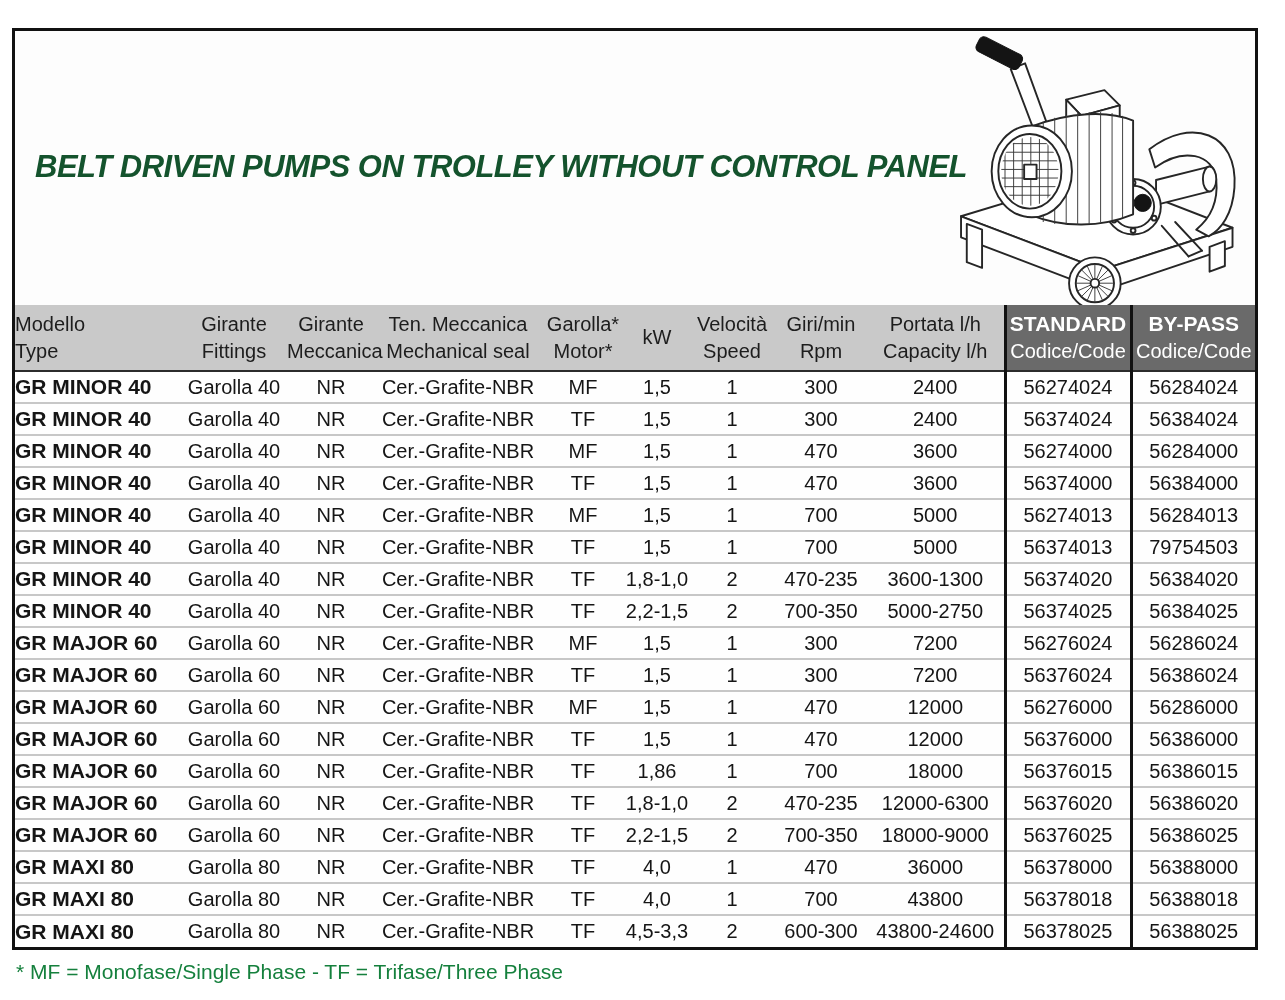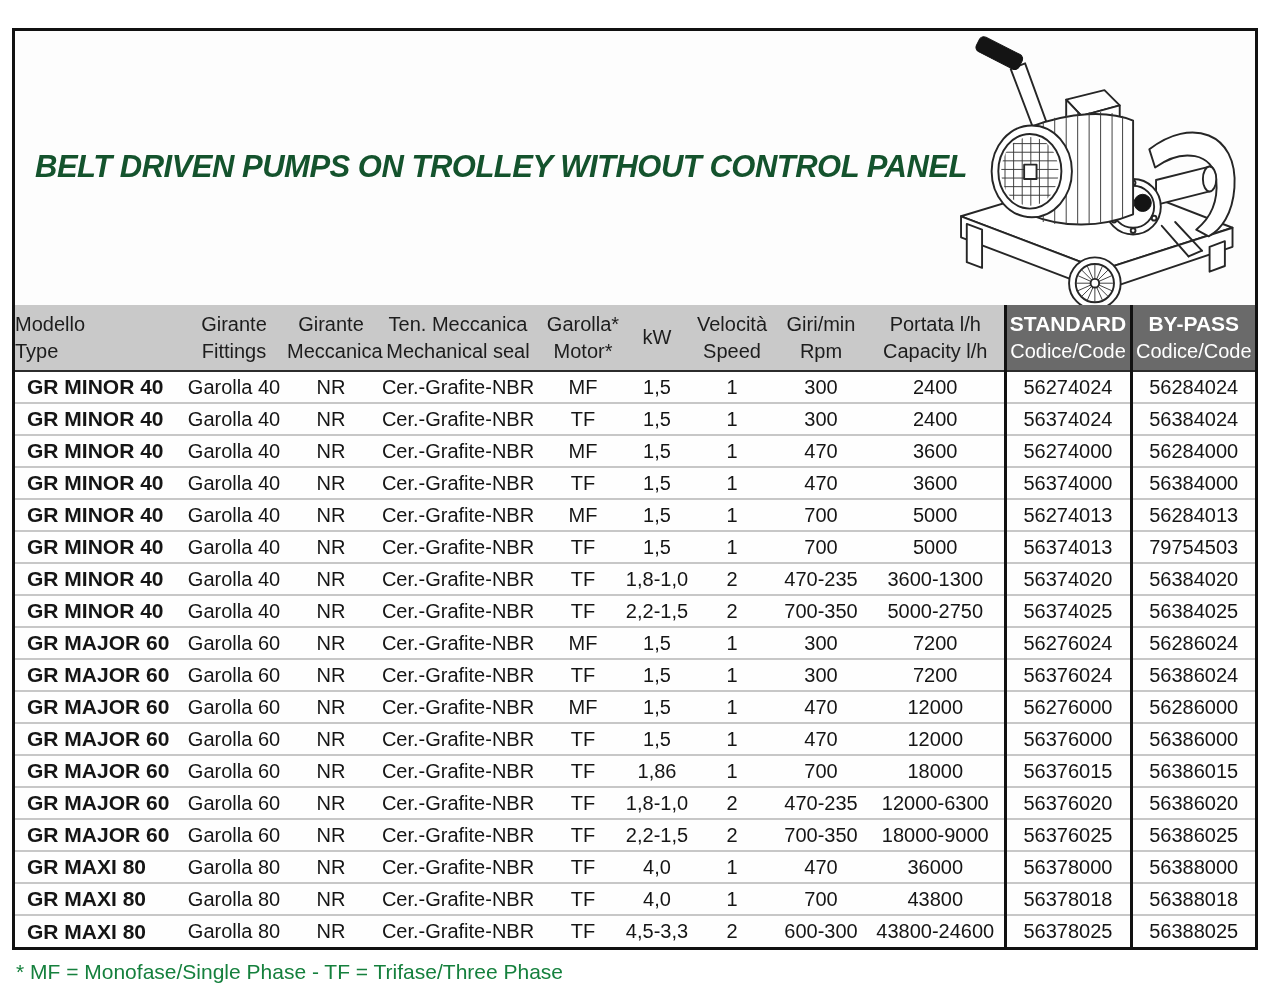--- a/index.html
+++ b/index.html
@@ -23,21 +23,21 @@
     font-size:20px; line-height:1.35; text-align:center; vertical-align:middle;
     color:#1d1d1d; border-bottom:2px solid #2b2b2b; }
   thead th.left { text-align:left; }
   thead th.dark { background:var(--header-dark-bg,#6a6a6a); color:var(--header-dark-text,#fff); }
   thead th.dark .l1 { font-weight:bold; font-size:21px; }
   thead th .l1, thead th .l2 { display:block; }
 
   tbody td { height:32px; font-size:20px; text-align:center; vertical-align:middle;
     border-bottom:2px solid var(--row-divider,#c7c7c7); background:#fefefe; color:#151515; }
   tbody tr:last-child td { border-bottom:none; }
-  tbody td.col-0 { font-weight:bold; text-align:left; padding-left:12px; font-size:21px; }
+  tbody td.col-0 { font-weight:bold; text-align:left; font-size:21px; }
   td.col-9, td.col-10, th.col-9, th.col-10 { border-left:3px solid var(--border,#111); }
 
   .footnote { position:absolute; left:16px; top:960px; font-size:21px; color:#15803d; }
 
   svg .ln { fill:none; stroke:#262626; stroke-width:2; stroke-linejoin:round; stroke-linecap:round; }
   svg .fw { fill:#ffffff; stroke:#262626; stroke-width:2; stroke-linejoin:round; }
   svg .dk { fill:#141414; stroke:#141414; }
   svg .thin { fill:none; stroke:#3a3a3a; stroke-width:1; }
 </style>
 </head>

